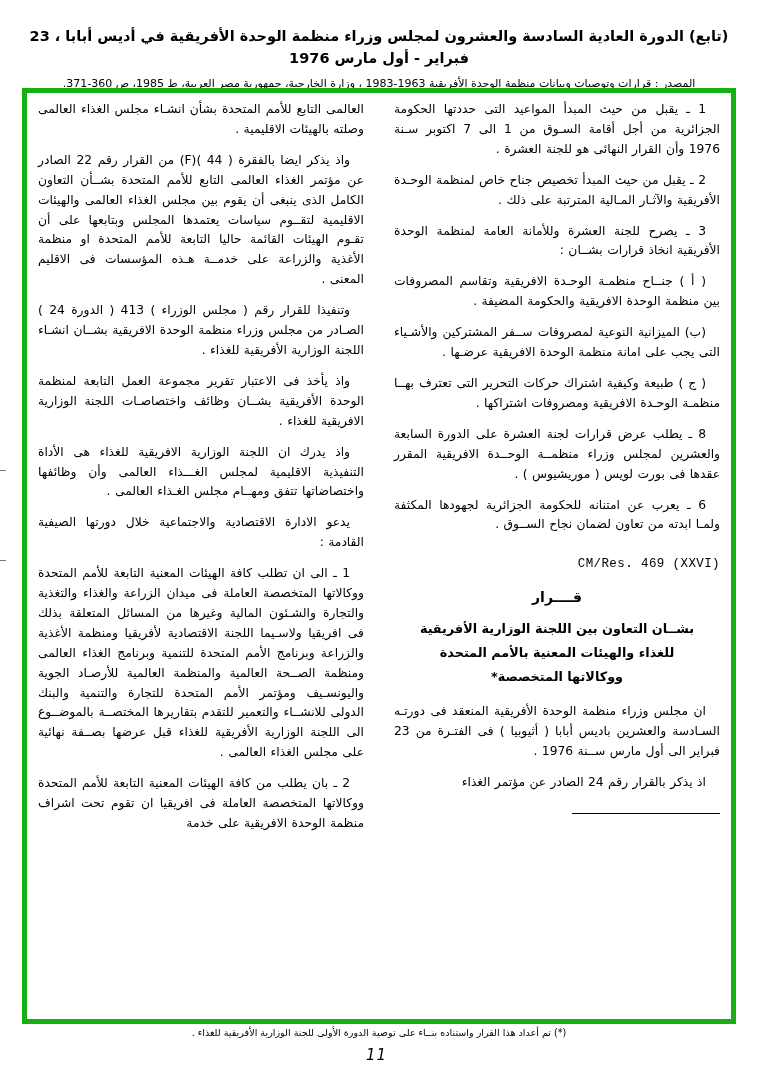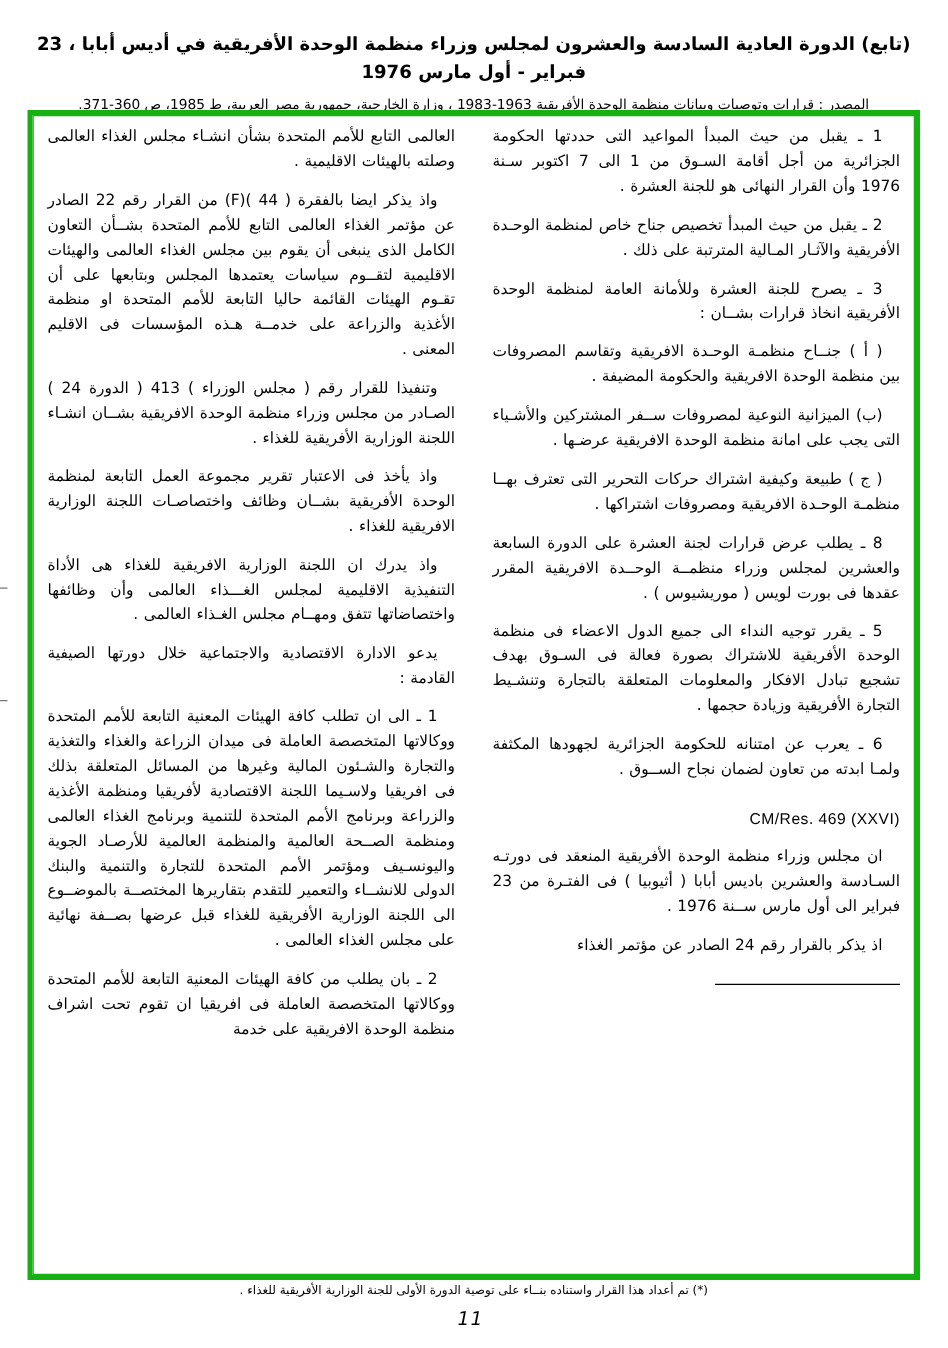--- a/index.html
+++ b/index.html
@@ -86,21 +86,21 @@
   }
   p.par.indent {
     text-indent: 14px;
   }
   
   .res-code {
     font-size: 12.5px;
     margin: 22px 0 14px 0;
     text-align: right;
     direction: ltr;
-    font-family: Liberation Sans, sans-serif;
+    font-family: Liberation Mono, monospace;
     letter-spacing: 0.4px;
   }
   .res-title {
     text-align: center;
     font-weight: bold;
     font-size: 12.8px;
     line-height: 1.85;
     margin: 0 0 14px 0;
   }
   .res-title .big {
@@ -163,25 +163,30 @@
   <div class="columns">
 
     <div class="col">
       <p class="par indent">1 ـ يقبل من حيث المبدأ المواعيد التى حددتها الحكومة الجزائرية من أجل أقامة السـوق من 1 الى 7 اكتوبر سـنة 1976 وأن القرار النهائى هو للجنة العشرة .</p>
       <p class="par indent">2 ـ يقبل من حيث المبدأ تخصيص جناح خاص لمنظمة الوحـدة الأفريقية والآثـار المـالية المترتبة على ذلك .</p>
       <p class="par indent">3 ـ يصرح للجنة العشرة وللأمانة العامة لمنظمة الوحدة الأفريقية انخاذ قرارات بشــان :</p>
       <p class="par indent">( أ ) جنــاح منظمـة الوحـدة الافريقية وتقاسم المصروفات بين منظمة الوحدة الافريقية والحكومة المضيفة .</p>
       <p class="par indent">(ب) الميزانية النوعية لمصروفات ســفر المشتركين والأشـياء التى يجب على امانة منظمة الوحدة الافريقية عرضـها .</p>
       <p class="par indent">( ج ) طبيعة وكيفية اشتراك حركات التحرير التى تعترف بهــا منظمـة الوحـدة الافريقية ومصروفات اشتراكها .</p>
       <p class="par indent">8 ـ يطلب عرض قرارات لجنة العشرة على الدورة السابعة والعشرين لمجلس وزراء منظمــة الوحــدة الافريقية المقرر عقدها فى بورت لويس ( موريشيوس ) .</p>
-      <p class="par indent">5 ـ يقرر توجيه النداء الى جميع الدول الاعضاء فى منظمة الوحدة الأفريقية للاشتراك بصورة فعالة فى السـوق بهدف تشجيع تبادل الافكار والمعلومات المتعلقة بالتجارة وتنشـيط التجارة الأفريقية وزيادة حجمها .</p>
       <p class="par indent">6 ـ يعرب عن امتنانه للحكومة الجزائرية لجهودها المكثفة ولمـا ابدته من تعاون لضمان نجاح الســوق .</p>
 
       <div class="res-code">CM/Res. 469 (XXVI)</div>
 
+      <div class="res-title">
+        <span class="big">قــــرار</span>
+        <span>بشــان التعاون بين اللجنة الوزارية الأفريقية</span><br>
+        <span>للغذاء والهيئات المعنية بالأمم المتحدة</span><br>
+        <span>ووكالاتها المتخصصة*</span>
+      </div>
 
       <p class="par indent">ان مجلس وزراء منظمة الوحدة الأفريقية المنعقد فى دورتـه السـادسة والعشرين باديس أبابا ( أثيوبيا ) فى الفتـرة من 23 فبراير الى أول مارس ســنة 1976 .</p>
       <p class="par indent">اذ يذكر بالقرار رقم 24 الصادر عن مؤتمر الغذاء</p>
 
       <div class="footnote-rule"></div>
     </div>
 
     <div class="col">
       <p class="par">العالمى التابع للأمم المتحدة بشأن انشـاء مجلس الغذاء العالمى وصلته بالهيئات الاقليمية .</p>
       <p class="par indent">واذ يذكر ايضا بالفقرة ( 44 )(F) من القرار رقم 22 الصادر عن مؤتمر الغذاء العالمى التابع للأمم المتحدة بشــأن التعاون الكامل الذى ينبغى أن يقوم بين مجلس الغذاء العالمى والهيئات الاقليمية لتقــوم سياسات يعتمدها المجلس وبتابعها على أن تقـوم الهيئات القائمة حاليا التابعة للأمم المتحدة او منظمة الأغذية والزراعة على خدمــة هـذه المؤسسات فى الاقليم المعنى .</p>

